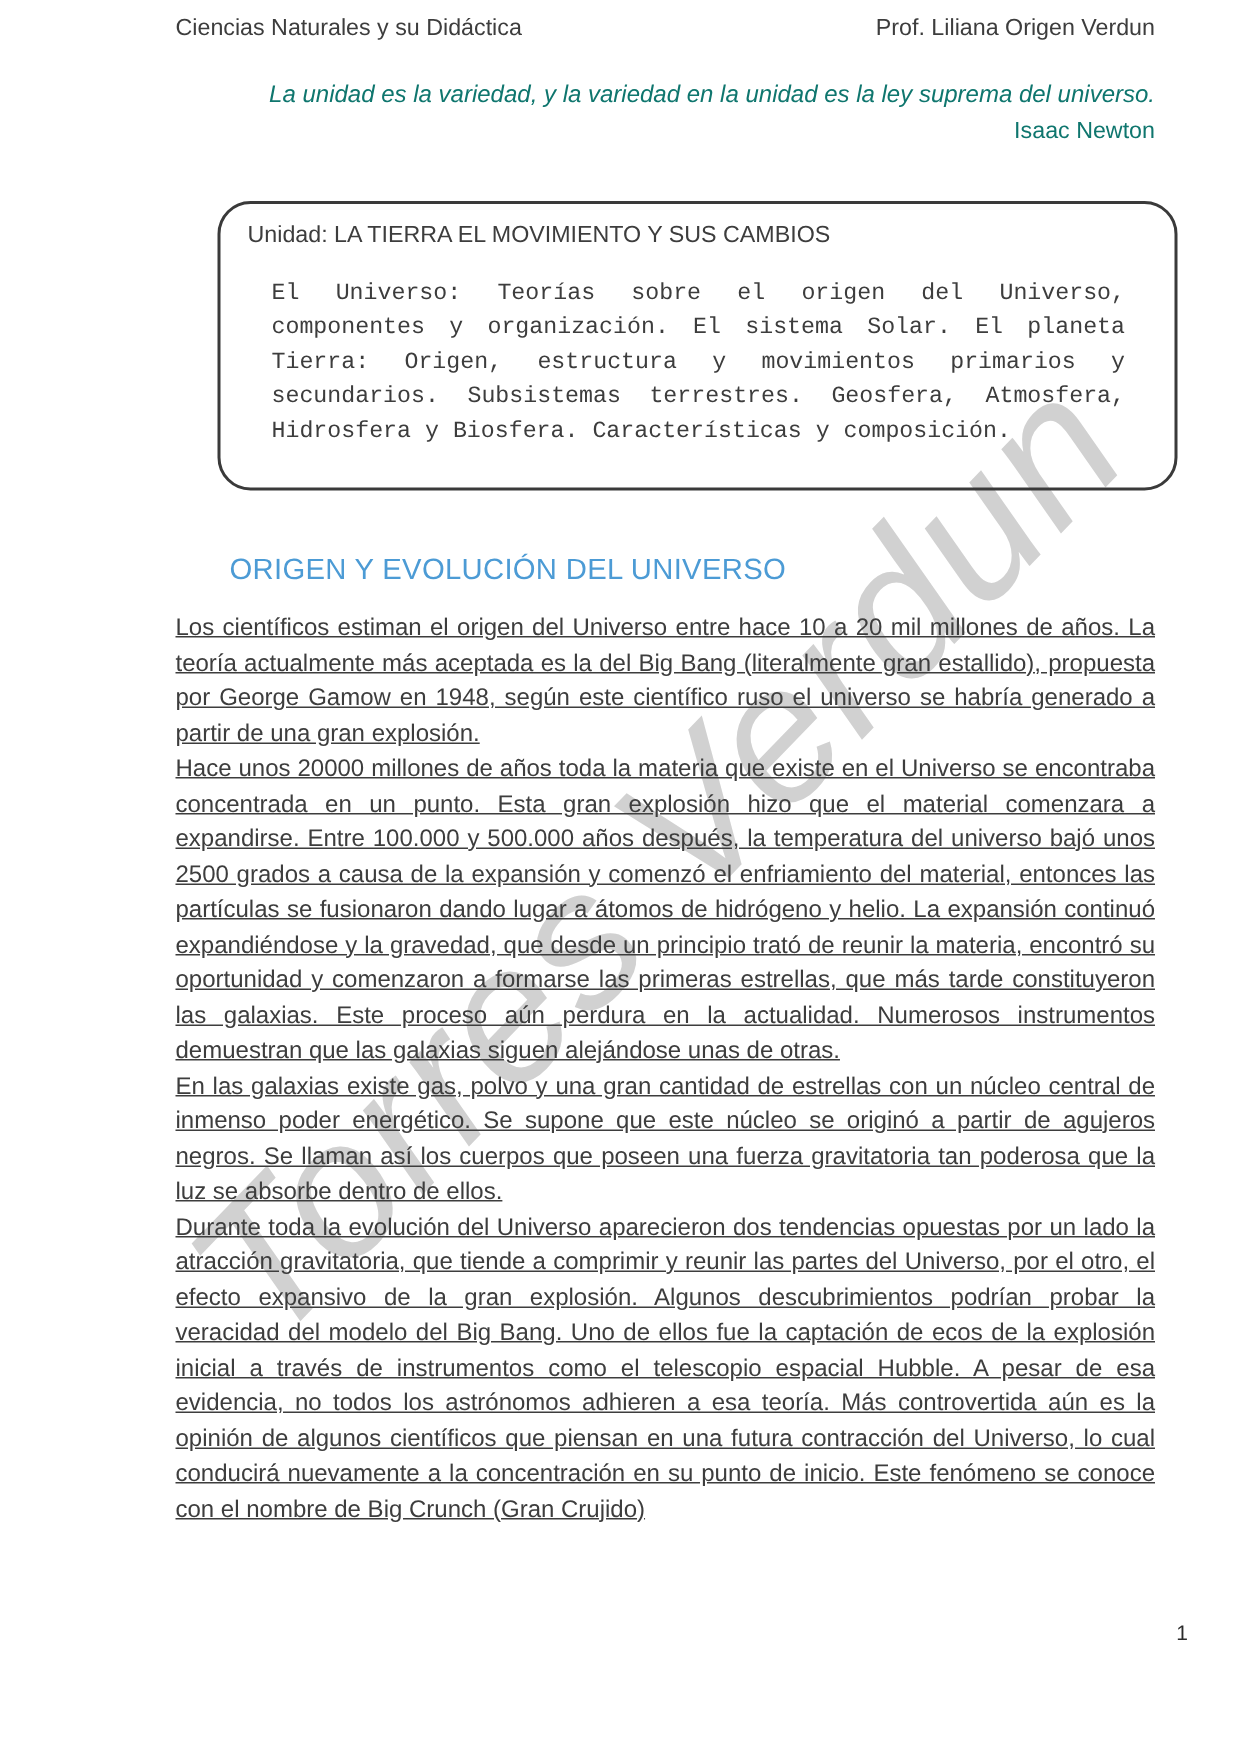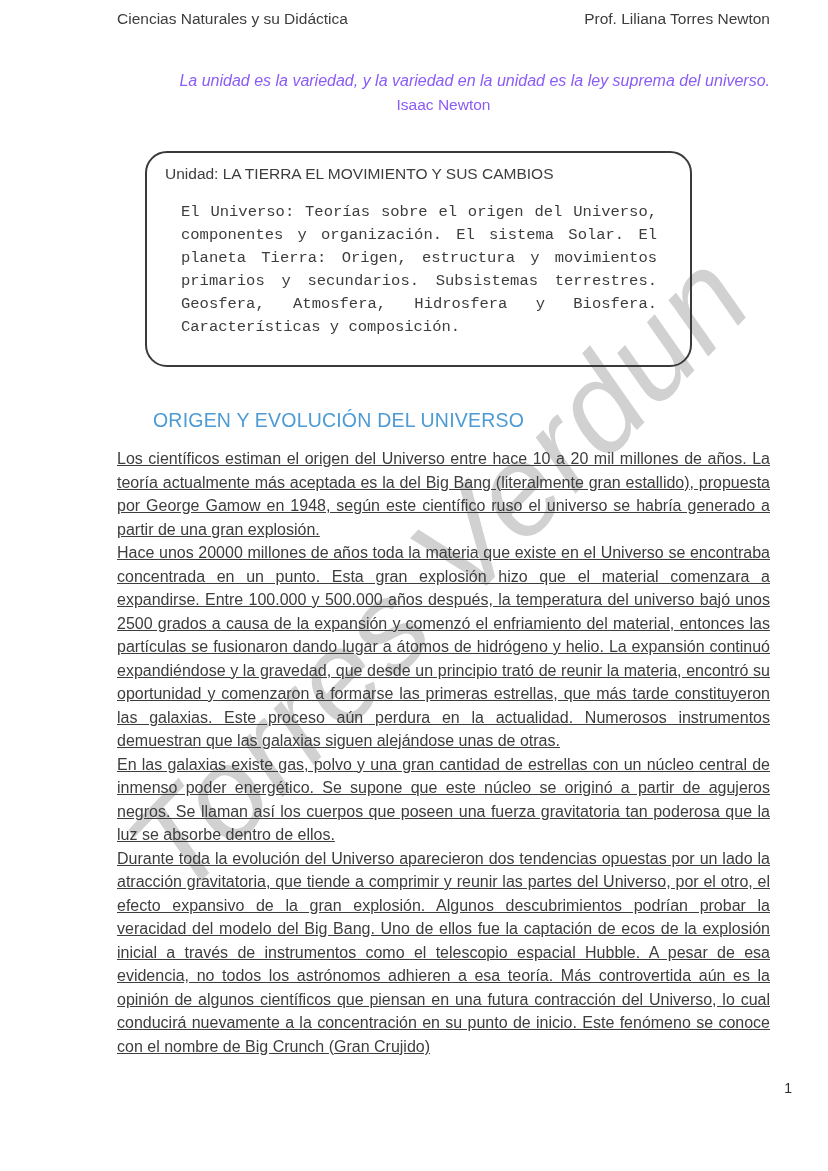--- a/index.html
+++ b/index.html
@@ -30,28 +30,28 @@
     position: relative;
     z-index: 1;
     padding: 10px 58px 0 117px;
   }
   .header-row {
     display: flex;
     justify-content: space-between;
     font-size: 15.5px;
     color: #3d3d3d;
   }
-  .quote-block { margin-top: 44px; text-align: right; color: #8b5cf6; }
+  .quote-block { margin-top: 27px; text-align: right; color: #0f766e; }
   .quote-text { font-style: italic; font-size: 16px; }
-  .quote-attribution { margin-top: 6px; font-size: 15.5px; text-align: center; }
+  .quote-attribution { margin-top: 6px; font-size: 15.5px; }
   .unit-box {
     box-sizing: border-box;
     margin-top: 37px;
     margin-left: 28px;
-    width: 547px;
+    width: 640px;
     border: 2px solid #3a3a3a;
     border-radius: 22px;
     padding: 9px 17px 10px 18px;
     font-size: 15.5px;
     line-height: 23px;
   }
   .unit-box .unit-title { margin: 0; }
   .unit-box .unit-body { margin: 16px; text-align: justify; font-family: Liberation Mono, monospace; }
   .section-heading {
     margin-top: 42px;
@@ -82,21 +82,21 @@
 <body>
 
 <div class="page">
 
   <div class="watermark">Torres Verdun</div>
 
   <div class="content">
 
     <div class="header-row">
       <span>Ciencias Naturales y su Didáctica</span>
-      <span>Prof. Liliana Torres Newton</span>
+      <span>Prof. Liliana Origen Verdun</span>
     </div>
 
     <div class="quote-block">
       <div class="quote-text">La unidad es la variedad, y la variedad en la unidad es la ley suprema del universo.</div>
       <div class="quote-attribution">Isaac Newton</div>
     </div>
 
     <div class="unit-box">
       <p class="unit-title">Unidad: LA TIERRA EL MOVIMIENTO Y SUS CAMBIOS</p>
       <p class="unit-body">El Universo: Teorías sobre el origen del Universo, componentes y organización.  El sistema Solar. El planeta Tierra: Origen, estructura y movimientos primarios y secundarios. Subsistemas terrestres. Geosfera, Atmosfera,  Hidrosfera y Biosfera. Características y composición.</p>

